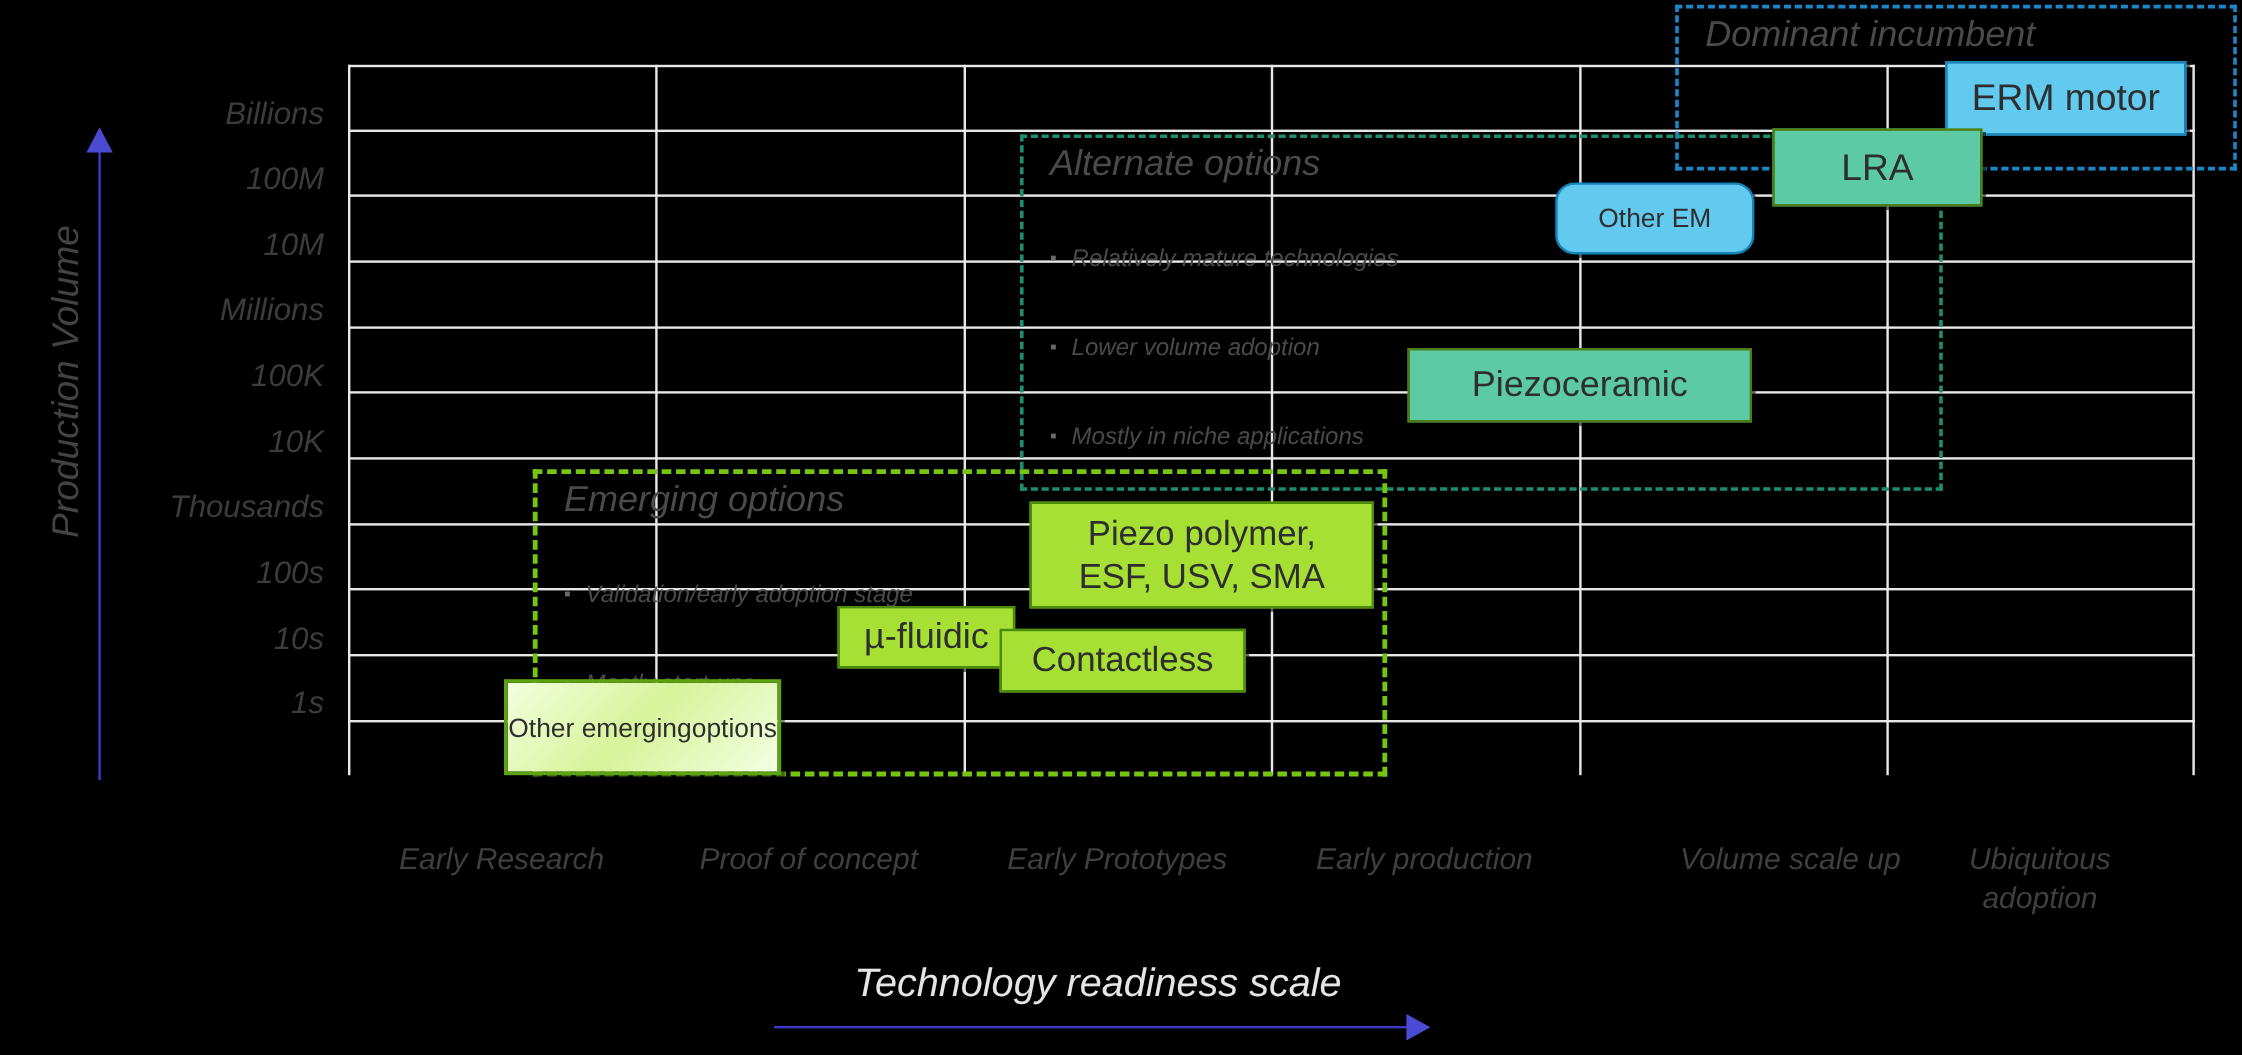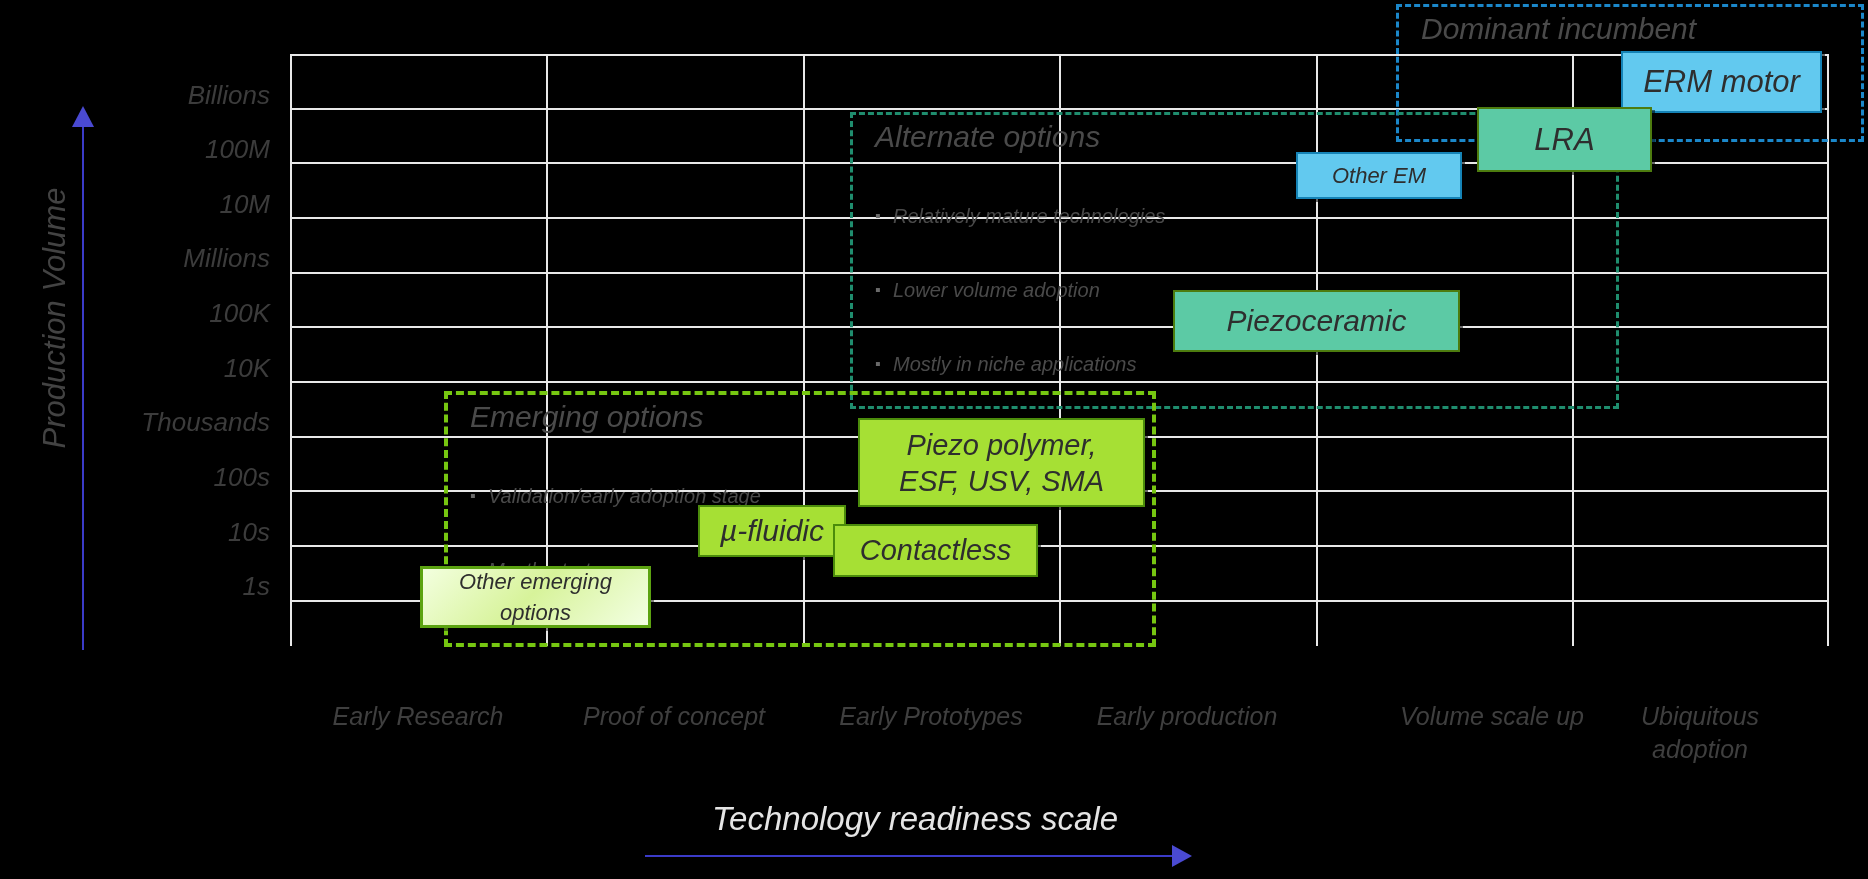--- a/index.html
+++ b/index.html
@@ -47,21 +47,21 @@
   .region li{font-style:italic;font-size:20px;line-height:26px;color:#4a4a4a;
       padding-left:40px;position:relative;white-space:nowrap;margin-top:48px;}
   .region li::before{content:"\25AA";position:absolute;left:22px;color:#6a6a6a;font-size:16px;}
 
   #region-dominant{border:3px dashed #1b87c9;}
   #region-alternate{border:3px dashed #1f8d6e;}
   #region-emerging{border:4px dashed #76c611;}
 
   
   .tbox{position:absolute;box-sizing:border-box;display:flex;align-items:center;
-        justify-content:center;text-align:center;font-style:italic;color:#2e2e2e;}
+        justify-content:center;text-align:center;color:#2e2e2e;}
   .tbox span{display:block;}
 
   .blue{background:#62c9ef;border:2px solid #1583b6;
         box-shadow:3px 3px 0 rgba(0,0,0,.55);}
   .teal{background:#5ccaa5;border:2px solid #4d7c0f;
         box-shadow:3px 3px 0 rgba(0,0,0,.55);}
   .lime{background:#a6e034;border:2px solid #4b8c0b;
         box-shadow:3px 3px 0 rgba(0,0,0,.55);}
   .paleLime{background:linear-gradient(135deg,#f3ffdf 0%,#d7f39a 48%,#f3ffe3 100%);
         border:3px solid #5ca311;box-shadow:3px 3px 0 rgba(0,0,0,.45);}
@@ -142,39 +142,39 @@
   </div>
 
   <div class="tbox blue" style="left:1621px;top:51px;width:201px;height:62px;font-size:31px;">
     <span>ERM motor</span>
   </div>
 
   <div class="tbox teal" style="left:1477px;top:107px;width:175px;height:65px;font-size:31px;">
     <span>LRA</span>
   </div>
 
-  <div class="tbox blue" style="left:1296px;top:152px;width:166px;height:47px;font-size:22px;">
+  <div class="tbox blue" style="left:1296px;top:152px;width:166px;height:60px;font-size:22px;border-radius:16px;">
     <span>Other EM</span>
   </div>
 
   <div class="tbox teal" style="left:1173px;top:290px;width:287px;height:62px;font-size:30px;">
     <span>Piezoceramic</span>
   </div>
 
   <div class="tbox lime" style="left:858px;top:418px;width:287px;height:89px;font-size:29px;line-height:36px;flex-direction:column;">
     <span>Piezo polymer,</span>
     <span>ESF, USV, SMA</span>
   </div>
 
   <div class="tbox lime" style="left:698px;top:505px;width:148px;height:52px;font-size:30px;">
     <span>µ-fluidic</span>
   </div>
 
   <div class="tbox lime" style="left:833px;top:524px;width:205px;height:53px;font-size:29px;">
     <span>Contactless</span>
   </div>
 
-  <div class="tbox paleLime" style="left:420px;top:566px;width:231px;height:62px;font-size:22px;line-height:31px;flex-direction:column;">
+  <div class="tbox paleLime" style="left:420px;top:566px;width:231px;height:80px;font-size:22px;line-height:31px;flex-direction:row;">
     <span>Other emerging</span>
     <span>options</span>
   </div>
 
 </div>
 
 </body></html>

